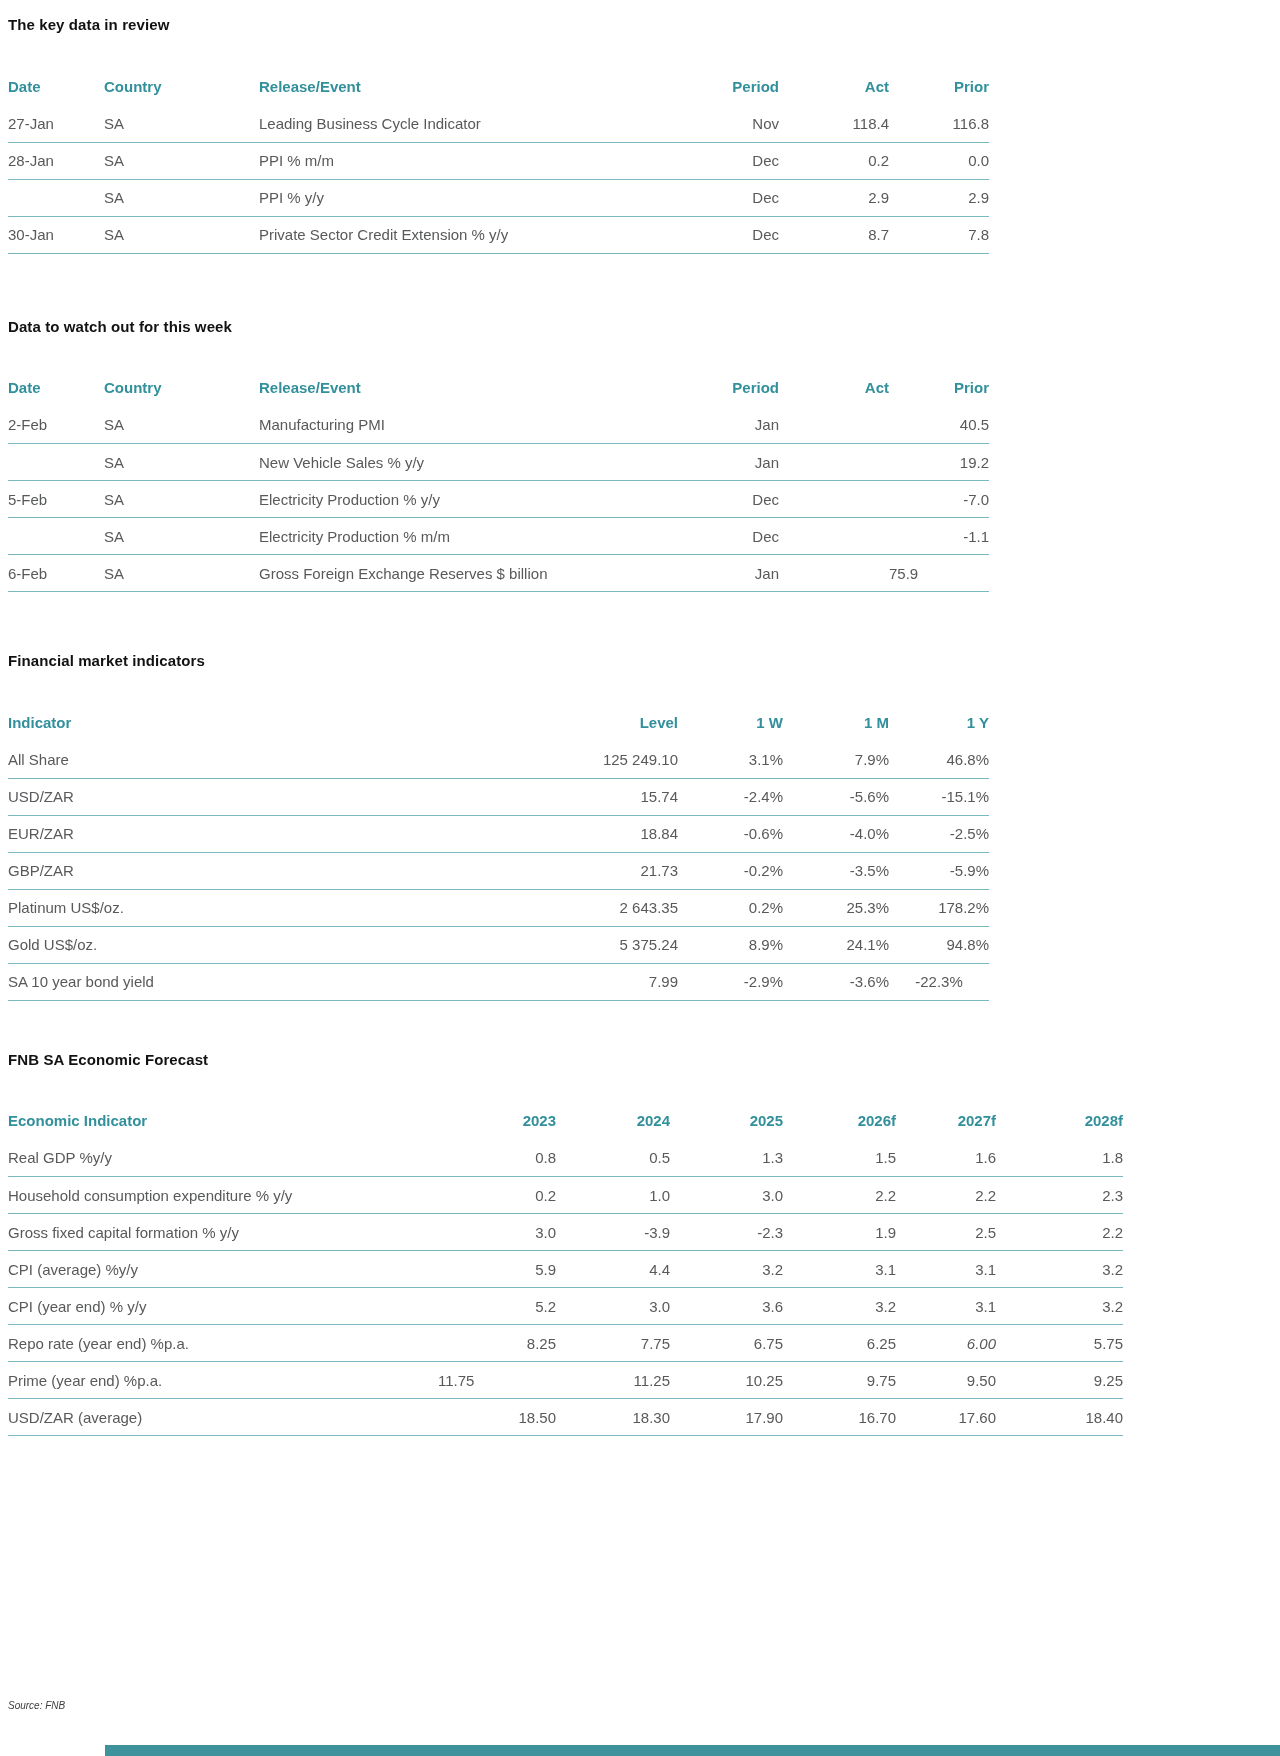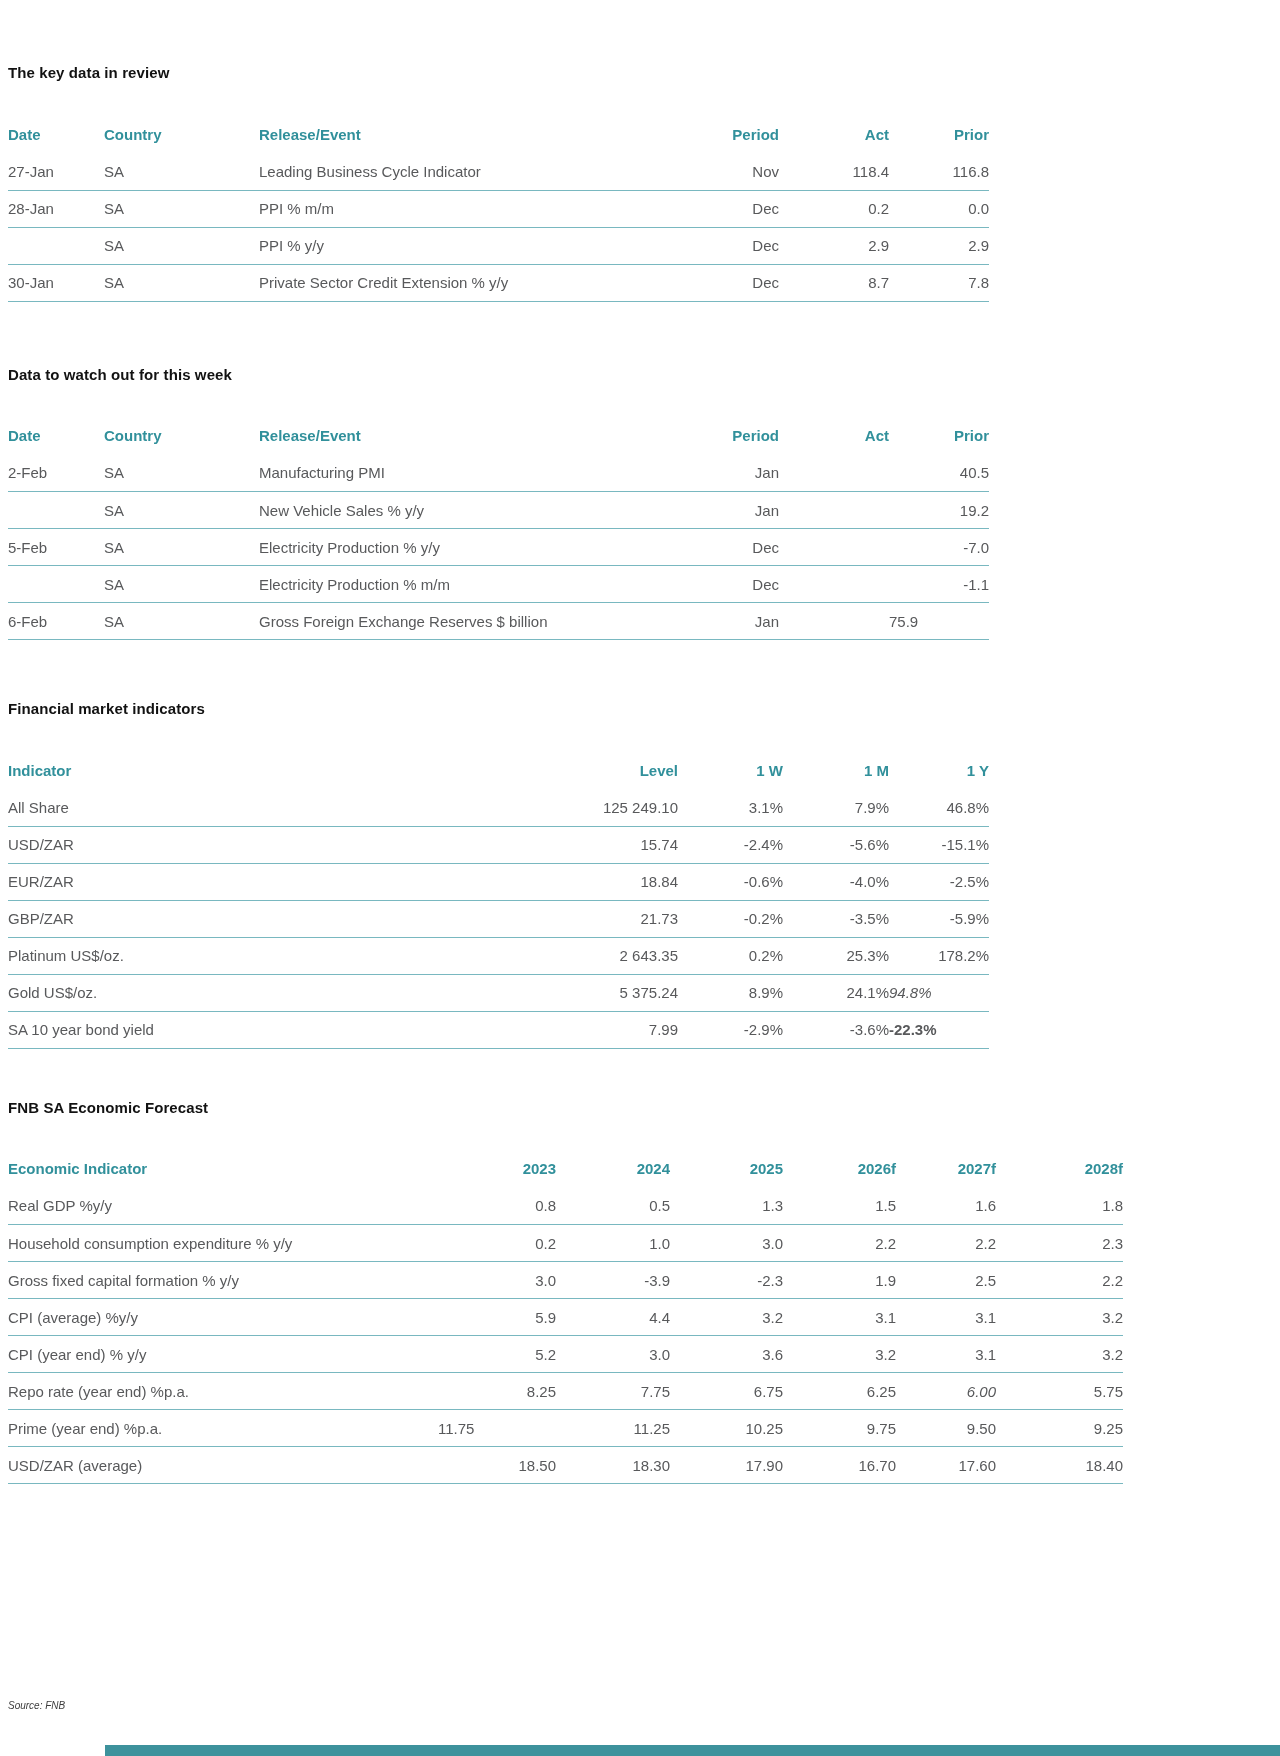--- a/index.html
+++ b/index.html
@@ -3,21 +3,21 @@
 <meta charset="utf-8">
 <style>
   * { margin:0; padding:0; box-sizing:border-box; }
   html, body { background:#ffffff; }
   body {
     width:1280px; height:1756px; position:relative; overflow:hidden;
     font-family:"Liberation Sans", sans-serif;
     color:#58595b;
     -webkit-font-smoothing:antialiased;
   }
-  .content { padding:28px 8px 0 8px;margin-top:36px; }
+  .content { padding:16px 8px 0 8px; }
   .section-title {
     font-size:15px; font-weight:bold; color:#121212;
     letter-spacing:0.1px; margin:0 0 34px 0;
   }
   .section { margin-bottom:0; }
   .gap-a { margin-bottom:64px; }
   .gap-b { margin-bottom:60px; }
   .gap-c { margin-bottom:50px; }
   table { border-collapse:collapse; table-layout:fixed; }
   th {
@@ -226,28 +226,28 @@
               <td style="text-align: right;">2 643.35</td>
               <td style="text-align: right;">0.2%</td>
               <td style="text-align: right;">25.3%</td>
               <td style="text-align: right;">178.2%</td>
             </tr>
             <tr>
               <td style="text-align: left;">Gold US$/oz.</td>
               <td style="text-align: right;">5 375.24</td>
               <td style="text-align: right;">8.9%</td>
               <td style="text-align: right;">24.1%</td>
-              <td style=" font-style: italic;">94.8%</td>
+              <td style="text-align: right;">94.8%</td>
             </tr>
             <tr>
               <td style="text-align: left;">SA 10 year bond yield</td>
               <td style="text-align: right;">7.99</td>
               <td style="text-align: right;">-2.9%</td>
               <td style="text-align: right;">-3.6%</td>
-              <td style="text-align: left; font-weight: bold;">-22.3%</td>
+              <td style="text-align: center;">-22.3%</td>
             </tr>
           </tbody>
         </table>
       </div>
   </section>
 
   <section class="section">
     <h2 class="section-title">FNB SA Economic Forecast</h2>
     <div>
         <table style="width: 1115px;">

